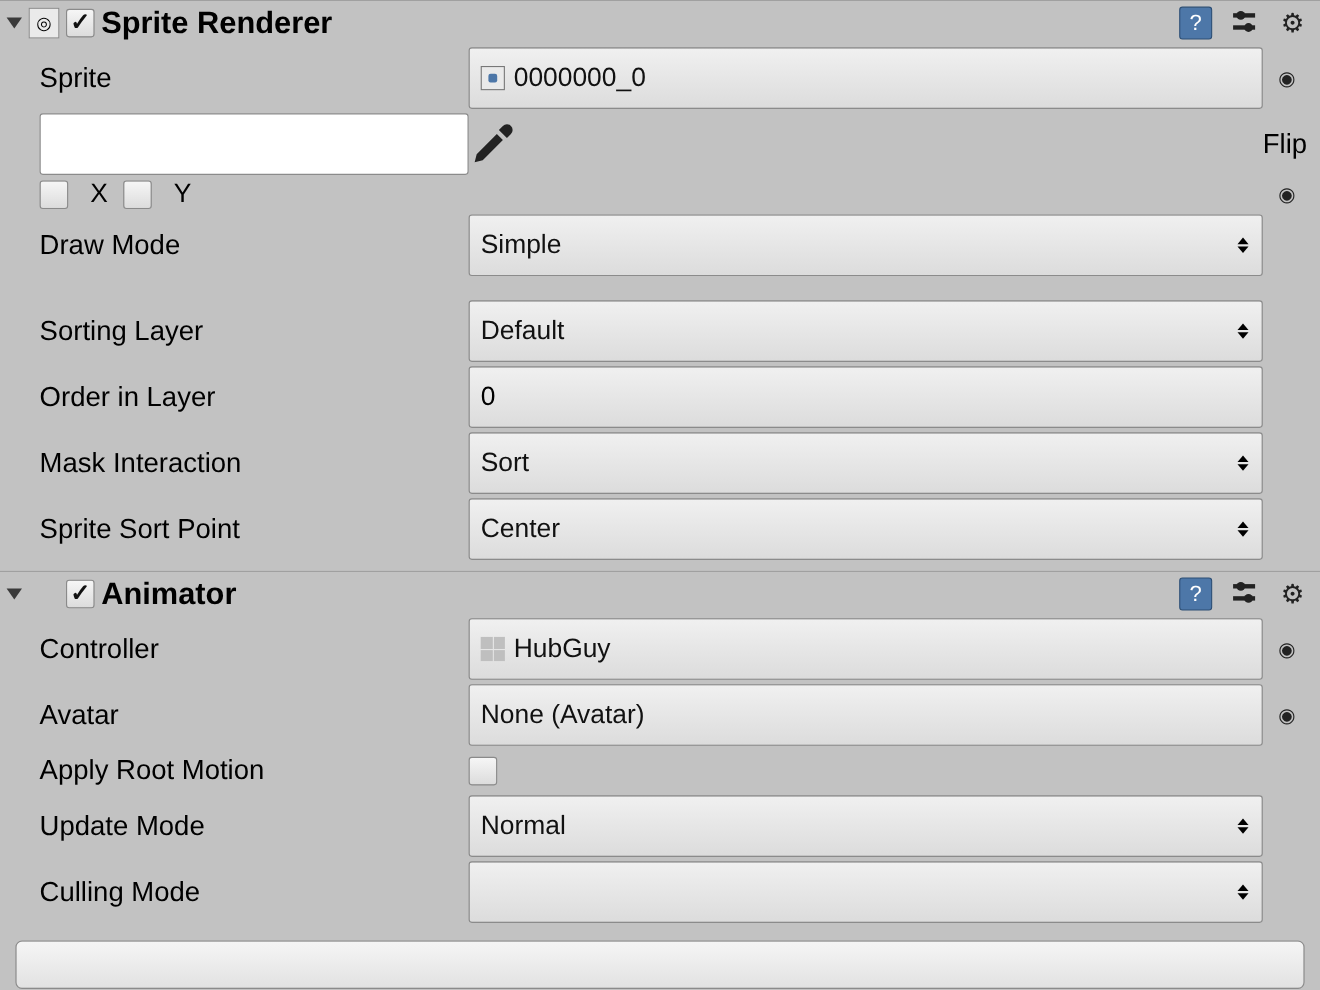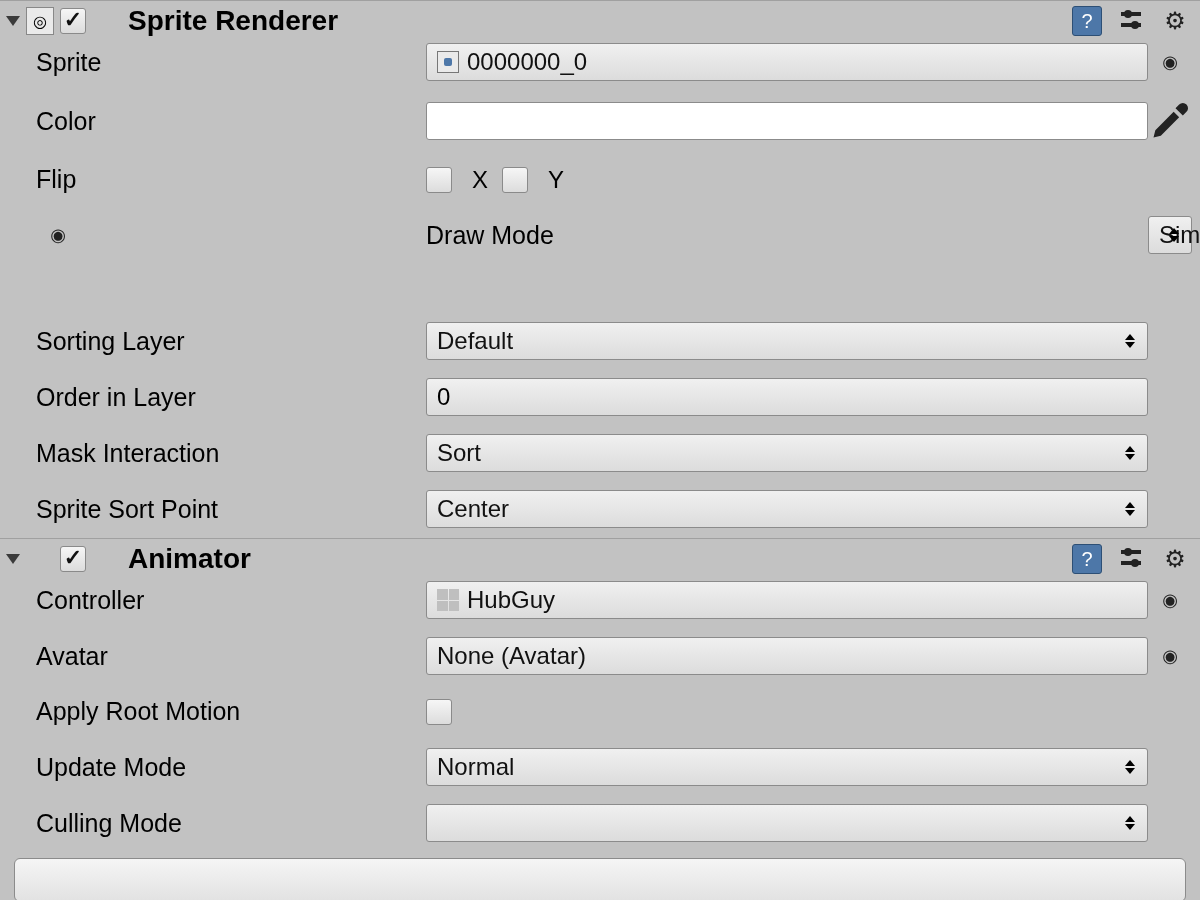--- a/index.html
+++ b/index.html
@@ -62,21 +62,20 @@
     content: "✓";
     font-size: 22px;
     font-weight: bold;
     color: #111;
     margin-top: -2px;
   }
   .component-title {
     font-weight: bold;
     font-size: 28px;
     flex: 1;
-    margin-left: 36px;
   }
   .header-actions {
     display: flex;
     gap: 14px;
     align-items: center;
     padding-right: 4px;
   }
   .help-icon {
     width: 30px; height: 30px;
     background: #4d77a8;
@@ -92,30 +91,30 @@
     display: flex; align-items: center; justify-content: center;
     font-size: 24px;
     color: #222;
     cursor: pointer;
   }
   .gear-icon::after { content:"⚙"; }
   .component-body {
     padding: 2px 8px 10px 36px;
     display: grid;
     grid-template-columns: 390px 1fr 44px;
-    row-gap: 18px;
+    row-gap: 4px;
     align-items: center;
   }
   .label {
     font-size: 25px;
     color: #000;
     padding: 4px 0;
   }
   .object-field, .text-input, .color-swatch, .dropdown {
-    height: 38px;
+    height: 56px;
     background: linear-gradient(#f0f0f0,#dcdcdc);
     border: 1px solid #8b8b8b;
     border-radius: 3px;
     display: flex;
     align-items: center;
     padding: 0 10px;
     font-size: 24px;
     color: #111;
   }
   .object-field, .color-swatch { cursor: pointer; }
@@ -222,21 +221,20 @@
 
   <div class="component-body">
 
     <div class="label">Sprite</div>
     <div class="object-field">
       <div class="obj-prefix sprite-thumb"></div>
       <span>0000000_0</span>
     </div>
     <div class="trail target-btn"></div>
 
-    <div class="label">Color</div>
     <div class="color-swatch" style="background:#ffffff"></div>
     <div class="trail">
       <svg class="eyedropper-icon" viewBox="0 0 24 24">
           <path d="M3 21l4-1 10-10-3-3L4 17l-1 4zM15 5l4 4 2-2a2.8 2.8 0 0 0-4-4l-2 2z" fill="#222"></path>
         </svg>
     </div>
 
     <div class="label">Flip</div>
     <div class="flip-group">
       <div class="checkbox"></div>

